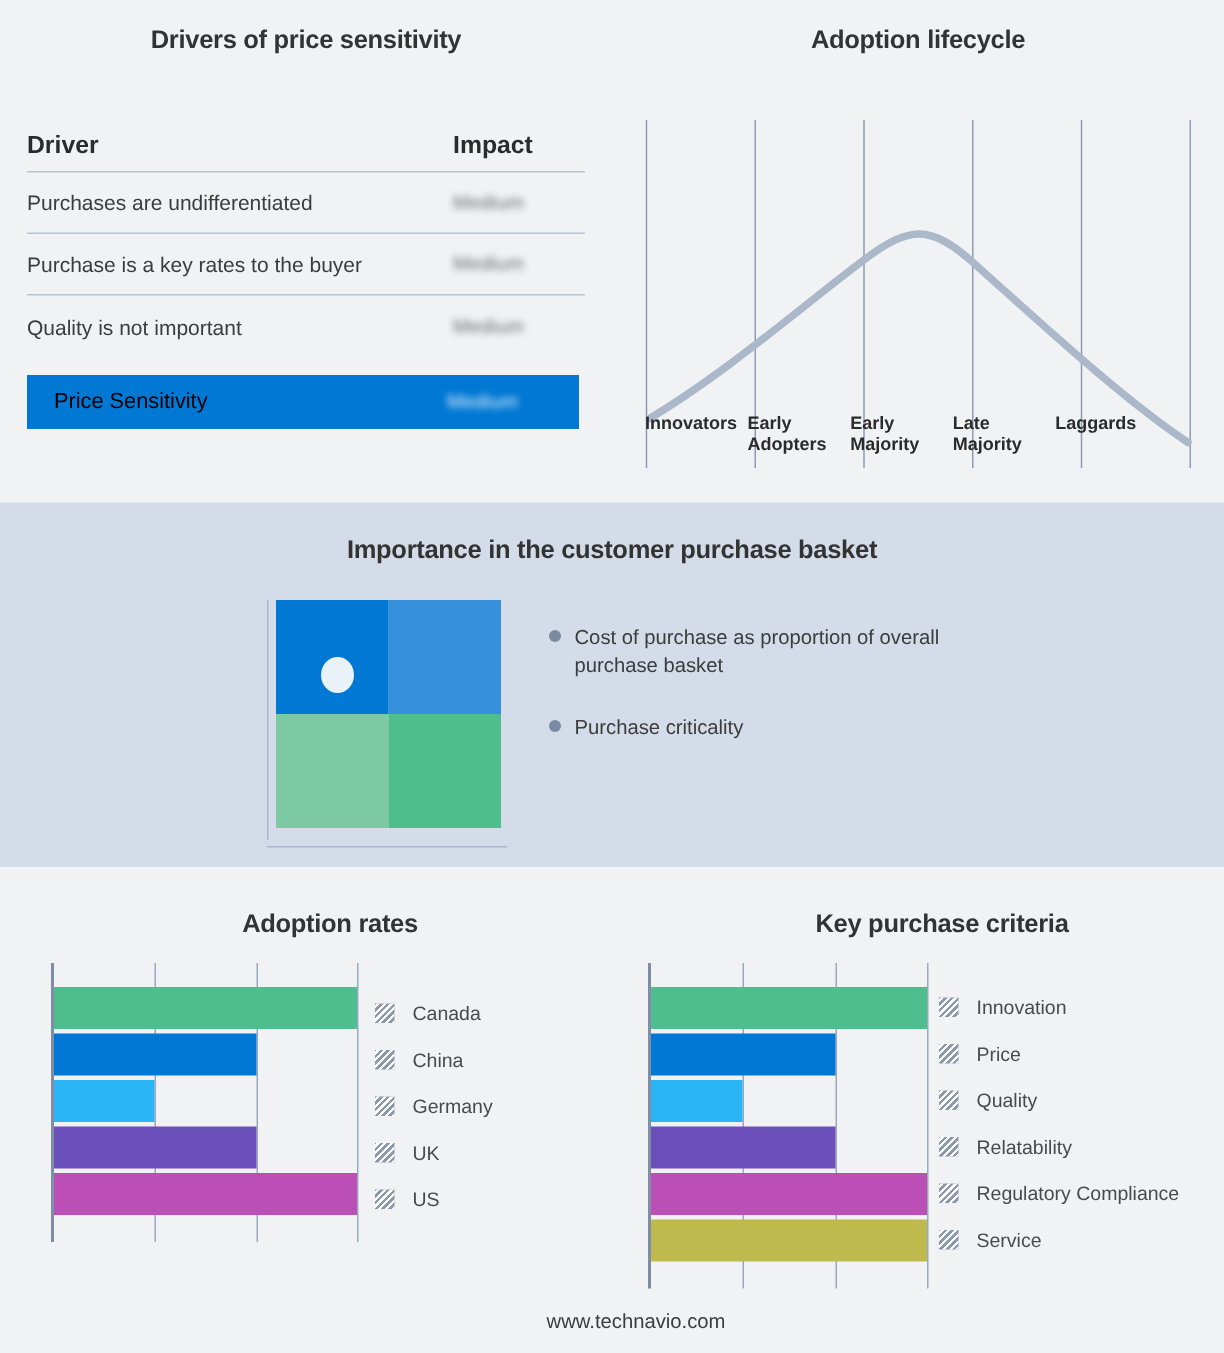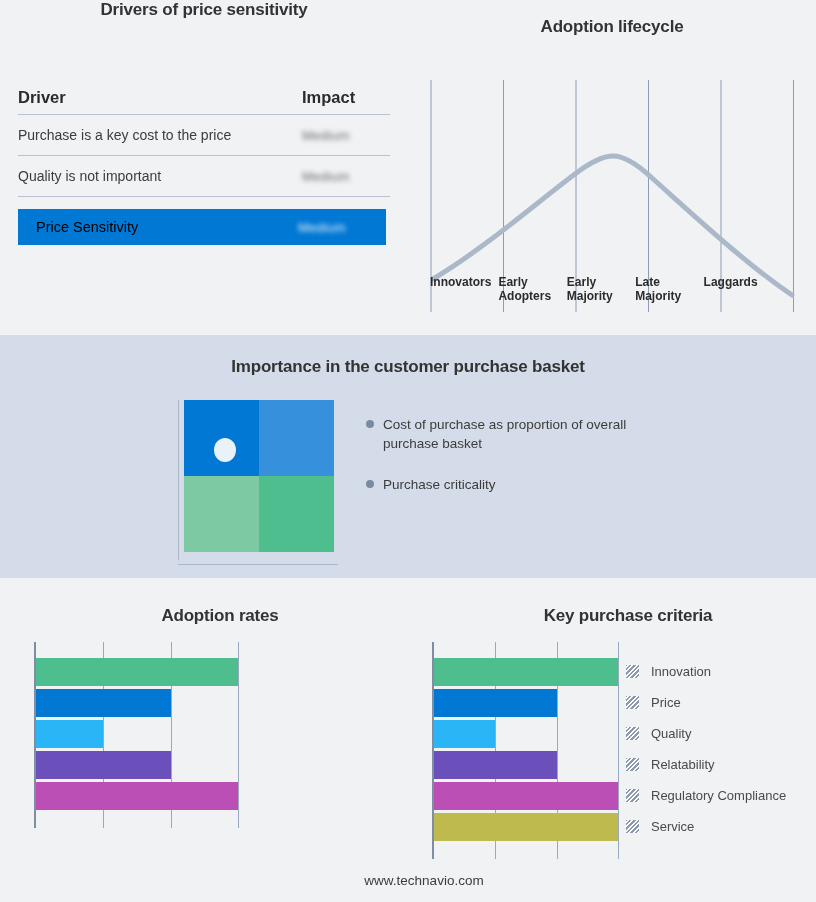--- a/index.html
+++ b/index.html
@@ -24,21 +24,21 @@
     text-align: center;
     letter-spacing: -0.2px;
   }
 
   
   .drivers {
     position: absolute;
     left: 0; top: 0;
     width: 408px; height: 335px;
   }
-  .drivers .panel-title { }
+  .drivers .panel-title { margin-top: 17px; }
 
   .drv-table {
     position: absolute;
     left: 18px; top: 88px;
     width: 372px;
   }
   .drv-head {
     display: flex;
     align-items: flex-end;
     padding: 0 0 7px 0;
@@ -231,23 +231,27 @@
 
   <section class="drivers">
     <h2 class="panel-title">Drivers of price sensitivity</h2>
 
     <div class="drv-table">
       <div class="drv-head">
         <div class="c1">Driver</div>
         <div class="c2">Impact</div>
       </div>
 
-
       <div class="drv-row">
-        <div class="c1">Purchase is a key cost to the price</div>
+        <div class="c1">Purchases are undifferentiated</div>
+        <div class="c2"><span class="blurred">Medium</span></div>
+      </div>
+
+      <div class="drv-row">
+        <div class="c1">Purchase is a key rates to the buyer</div>
         <div class="c2"><span class="blurred">Medium</span></div>
       </div>
 
       <div class="drv-row">
         <div class="c1">Quality is not important</div>
         <div class="c2"><span class="blurred">Medium</span></div>
       </div>
 
       <div class="drv-row highlight">
         <div class="c1">Price Sensitivity</div>
@@ -329,20 +333,42 @@
           <div class="bar-row" style="top: 77.5px; height: 28px; width: 67.3333px;">
             <div class="bar" style="background: rgb(41, 181, 246);"></div>
           </div>
           <div class="bar-row" style="top: 108.5px; height: 28px; width: 134.667px;">
             <div class="bar" style="background: rgb(107, 79, 187);"></div>
           </div>
           <div class="bar-row" style="top: 139.5px; height: 28px; width: 202px;">
             <div class="bar" style="background: rgb(188, 79, 181);"></div>
           </div>
         </div>
+      <div class="legend-col" id="legend-left" style="left:234px; top:82px;">
+          <div class="lg-item" style="height: 31px;">
+            <span class="lg-swatch"></span>
+            <span class="lg-label">Canada</span>
+          </div>
+          <div class="lg-item" style="height: 31px;">
+            <span class="lg-swatch"></span>
+            <span class="lg-label">China</span>
+          </div>
+          <div class="lg-item" style="height: 31px;">
+            <span class="lg-swatch"></span>
+            <span class="lg-label">Germany</span>
+          </div>
+          <div class="lg-item" style="height: 31px;">
+            <span class="lg-swatch"></span>
+            <span class="lg-label">UK</span>
+          </div>
+          <div class="lg-item" style="height: 31px;">
+            <span class="lg-swatch"></span>
+            <span class="lg-label">US</span>
+          </div>
+        </div>
     </div>
 
     <div class="bchart right">
       <h2 class="panel-title">Key purchase criteria</h2>
       <div class="bars-area" id="bars-right" style="left:8px; top:64px; width:186px; height:217px;">
           <div class="axis-line"></div>
           <div class="grid-line" style="left: 63.3333px;"></div>
           <div class="grid-line" style="left: 124.667px;"></div>
           <div class="grid-line" style="left: 186px;"></div>
           <div class="bar-row" style="top: 15.5px; height: 28px; width: 184px;">

